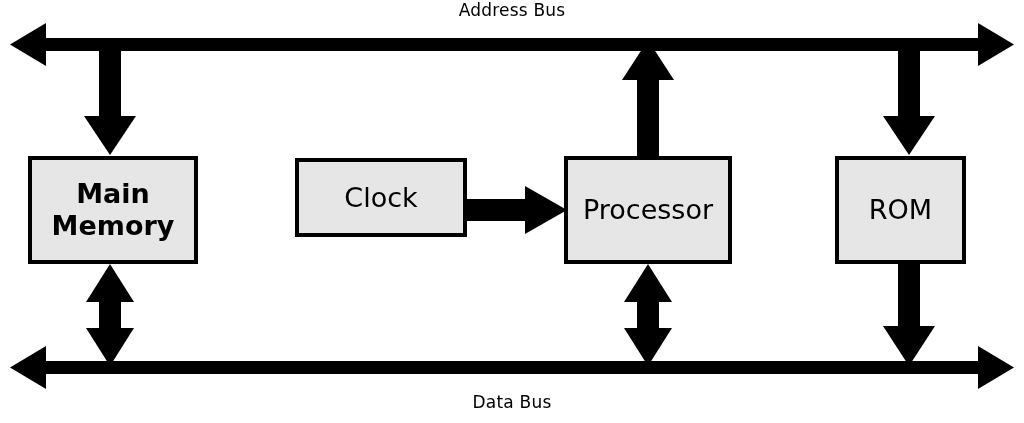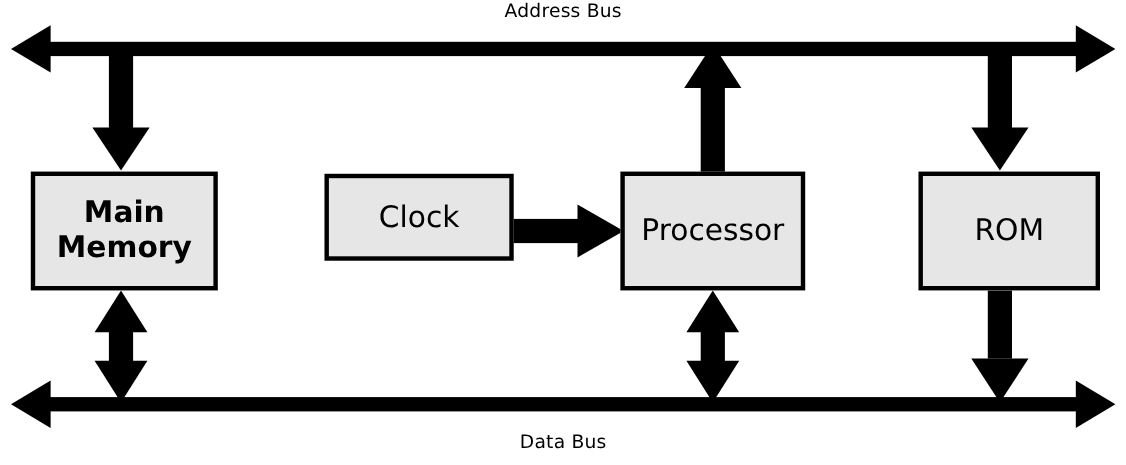--- a/index.html
+++ b/index.html
@@ -129,19 +129,19 @@
   </div>
 
   <div class="node-box" id="node-clock" style="left:295px; top:158px; width:172px; height:79px;">
     <span class="node-label">Clock</span>
   </div>
 
   <div class="node-box" id="node-processor" style="left:564px; top:156px; width:168px; height:108px;">
     <span class="node-label">Processor</span>
   </div>
 
-  <div class="node-box" id="node-rom" style="left:835px; top:156px; width:165px; height:108px;">
+  <div class="node-box" id="node-rom" style="left:835px; top:156px; width:131px; height:108px;">
     <span class="node-label">ROM</span>
   </div>
 
   <div class="bus-label" id="data-bus-label">Data Bus</div>
 
 </div>
 
 </body></html>

